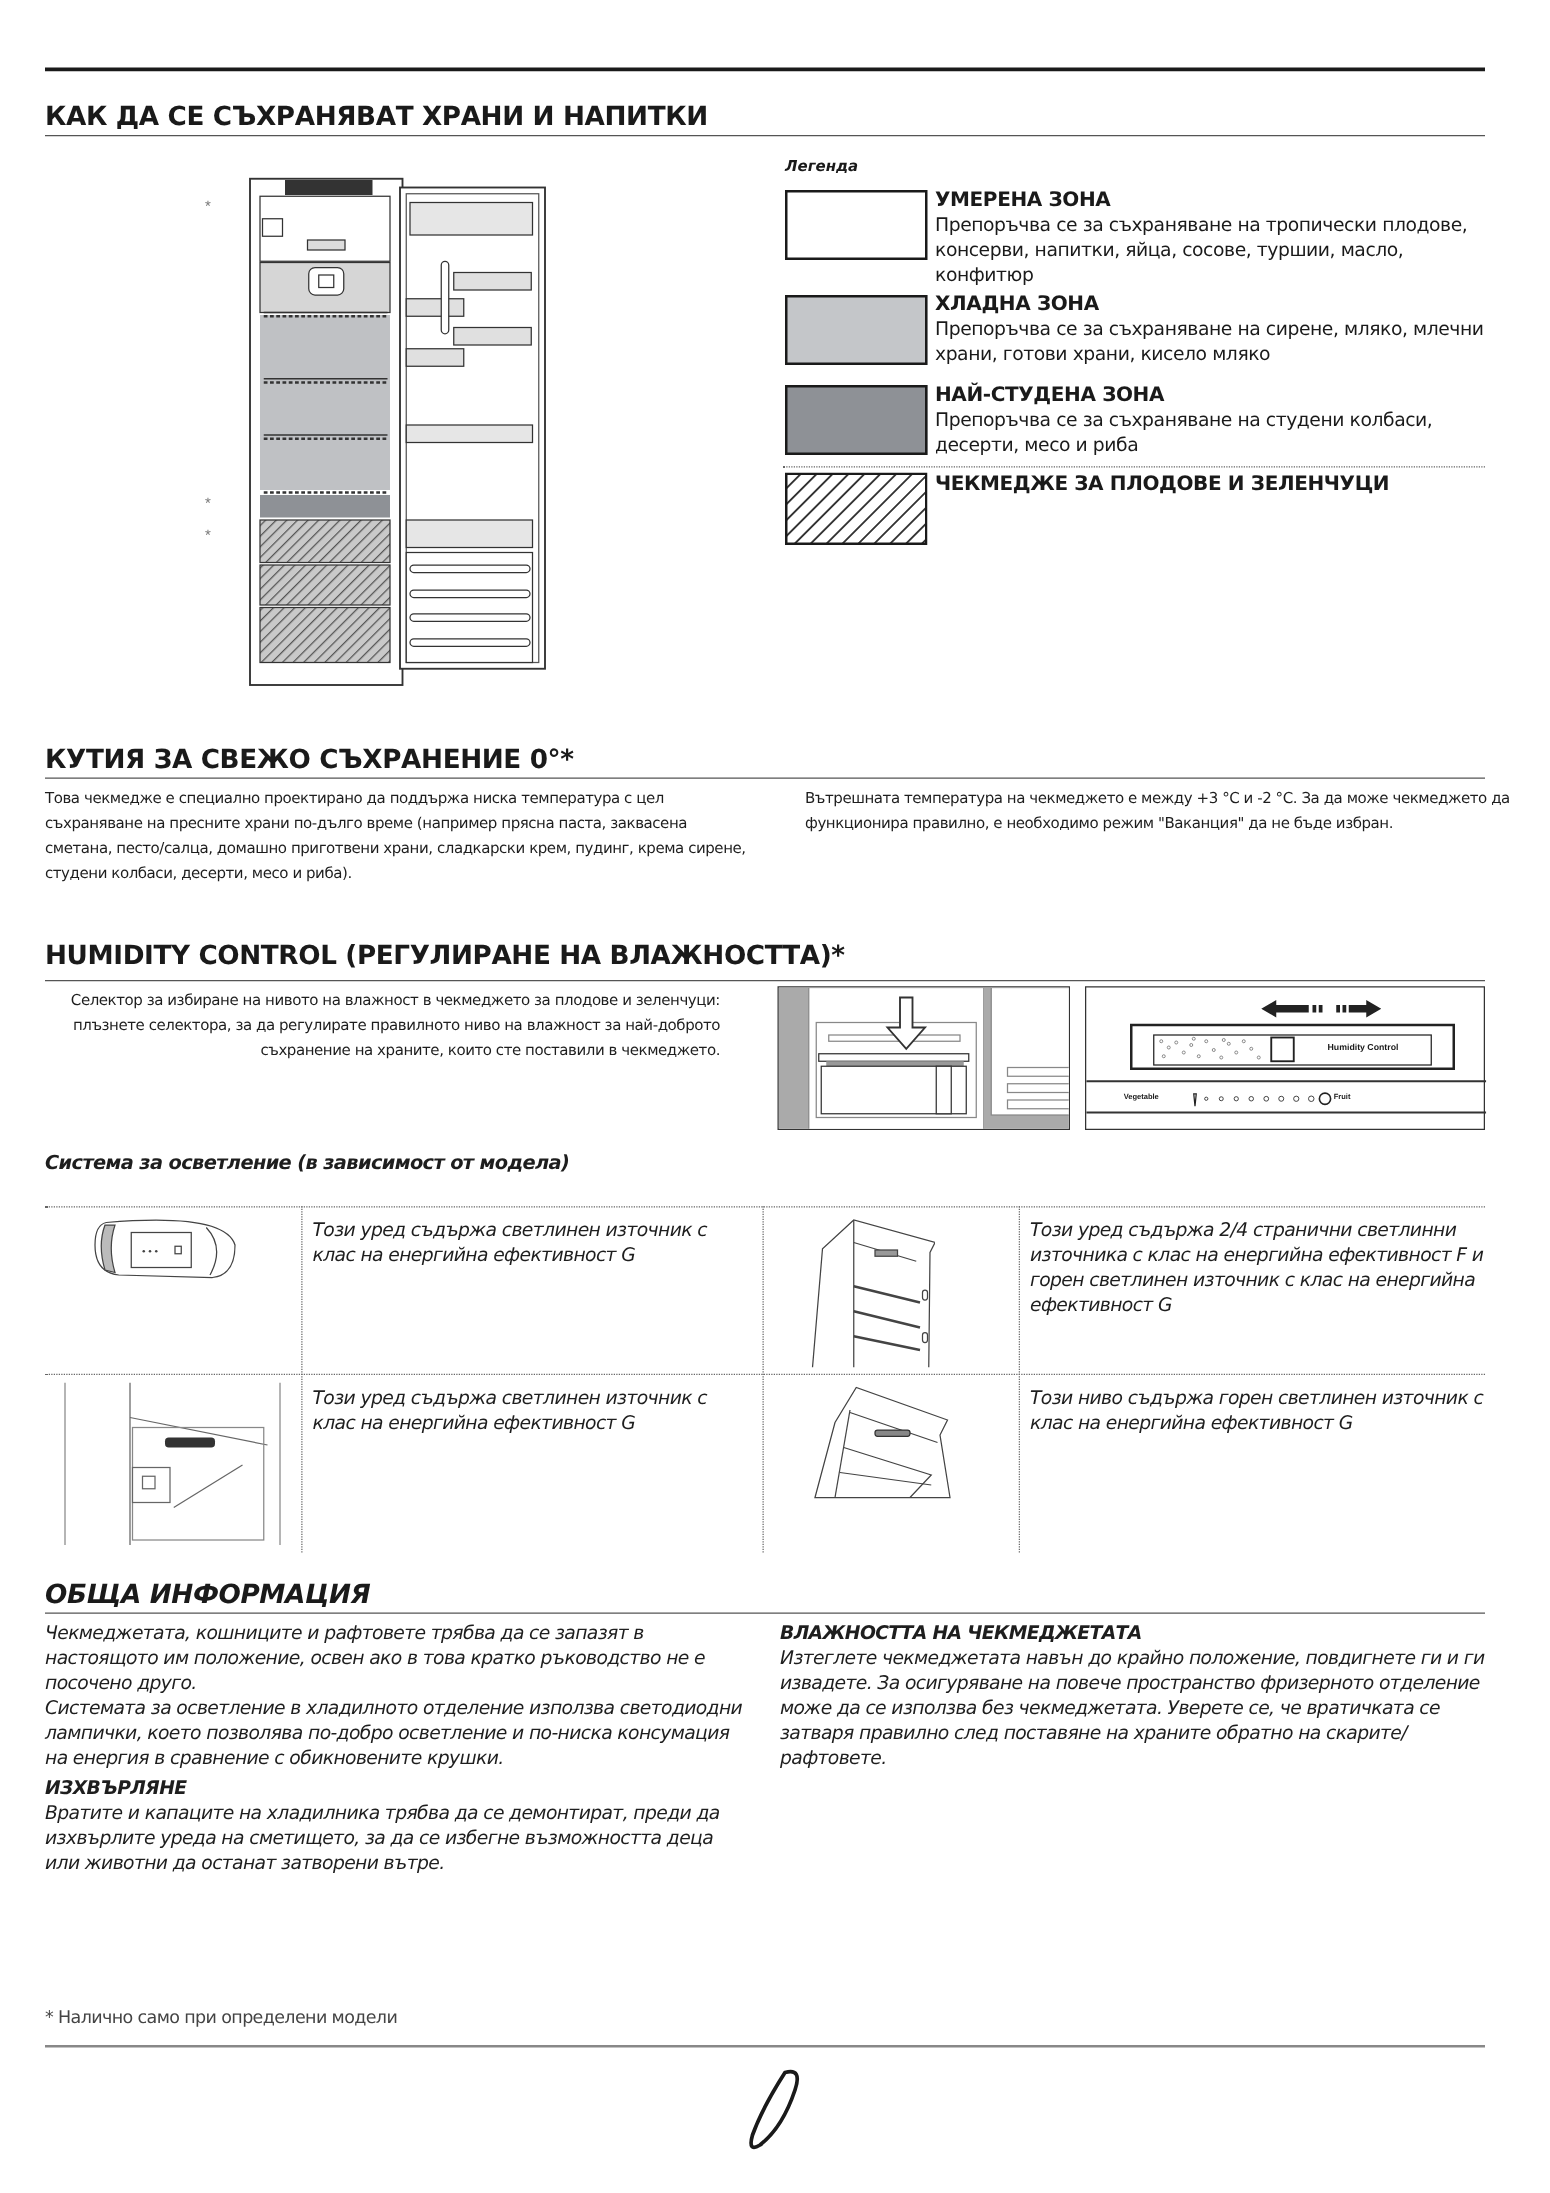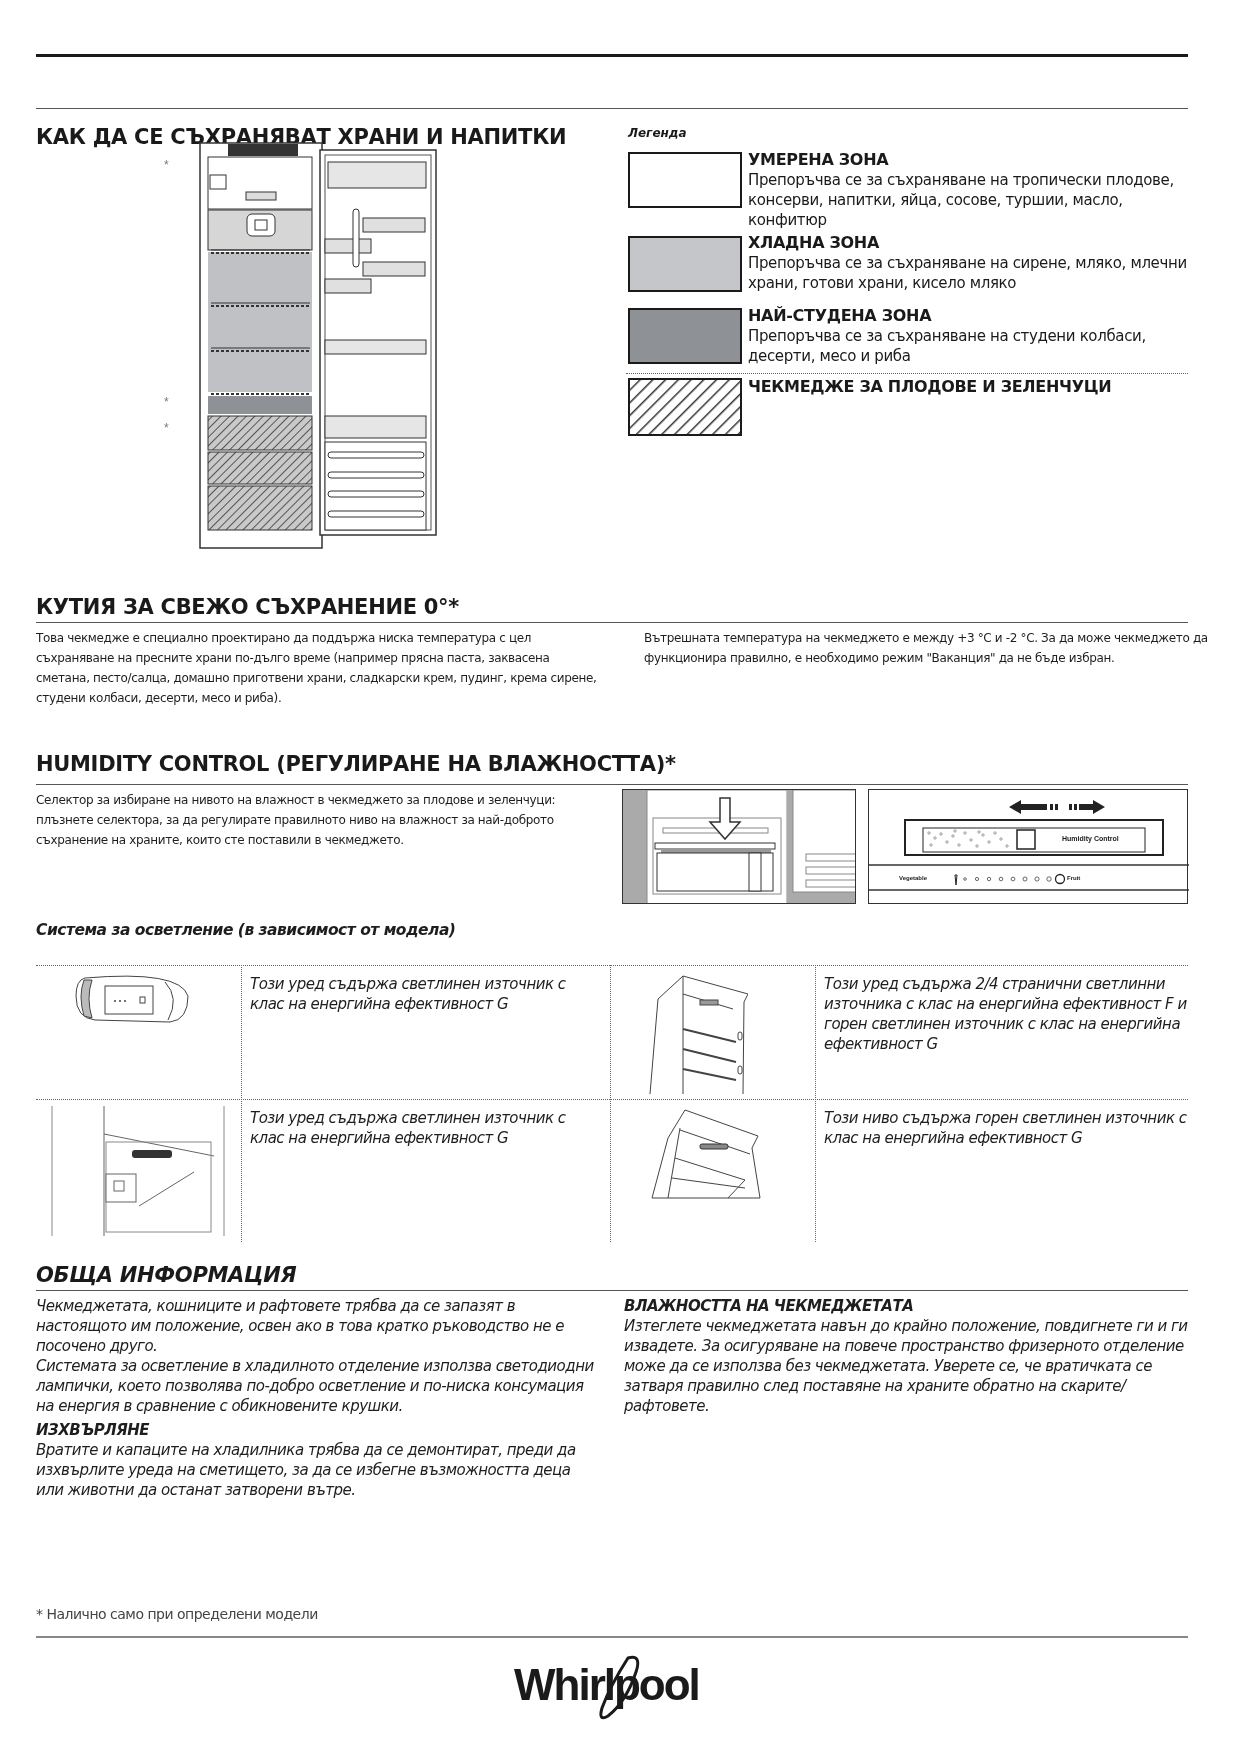--- a/index.html
+++ b/index.html
@@ -19,21 +19,21 @@
   .dotted-v { border-left: 1.5px dotted #666; width: 0; }
   .star { font-size: 12px; color: #777; }
   .logo { font-family: "Liberation Sans", sans-serif; font-size: 44px; font-weight: bold; letter-spacing: -2px; color: #1a1a1a; }
   .footnote { font-family: "DejaVu Sans", sans-serif; font-size: 14px; color: #444; letter-spacing: -0.5px; }
 </style>
 </head>
 <body>
 
 <div class="abs top-rule"></div>
 
-<div class="abs h-title" style="left:36px; top:80px;margin-top:44px;">КАК ДА СЕ СЪХРАНЯВАТ ХРАНИ И НАПИТКИ</div>
+<div class="abs h-title" style="left:36px; top:80px;">КАК ДА СЕ СЪХРАНЯВАТ ХРАНИ И НАПИТКИ</div>
 <div class="abs h-rule" style="top:108px;"></div>
 
 <div class="abs" style="left:150px; top:130px; width:300px; height:420px;">
   <svg width="300" height="420" viewBox="0 0 300 420">
 
     <rect x="50" y="13" width="122" height="405" fill="#fff" stroke="#333" stroke-width="1.5"></rect>
 
     <rect x="78" y="14" width="70" height="12" fill="#333"></rect>
     <rect x="58" y="27" width="104" height="52" fill="#fff" stroke="#333"></rect>
     <rect x="60" y="45" width="16" height="14" fill="#fff" stroke="#333"></rect>
@@ -118,21 +118,21 @@
 </div>
 <div class="abs legend-name" style="left:748px; top:377px;">ЧЕКМЕДЖЕ ЗА ПЛОДОВЕ И ЗЕЛЕНЧУЦИ</div>
 
 <div class="abs h-title" style="left:36px; top:594px;">КУТИЯ ЗА СВЕЖО СЪХРАНЕНИЕ 0°*</div>
 <div class="abs h-rule" style="top:622px;"></div>
 <div class="abs body-text" style="left:36px; top:628px; width:570px;">Това чекмедже е специално проектирано да поддържа ниска температура с цел съхраняване на пресните храни по-дълго време (например прясна паста, заквасена сметана, песто/салца, домашно приготвени храни, сладкарски крем, пудинг, крема сирене, студени колбаси, десерти, месо и риба).</div>
 <div class="abs body-text" style="left:624px; top:628px; width:564px;margin-left:20px;">Вътрешната температура на чекмеджето е между +3 °C и -2 °C. За да може чекмеджето да функционира правилно, е необходимо режим "Ваканция" да не бъде избран.</div>
 
 <div class="abs h-title" style="left:36px; top:751px;text-align:center;">HUMIDITY CONTROL (РЕГУЛИРАНЕ НА ВЛАЖНОСТТА)*</div>
 <div class="abs h-rule" style="top:784px;"></div>
-<div class="abs body-text" style="left:36px; top:790px; width:540px;">Селектор за избиране на нивото на влажност в чекмеджето за плодове и зеленчуци: плъзнете селектора, за да регулирате правилното ниво на влажност за най-доброто съхранение на храните, които сте поставили в чекмеджето.</div>
+<div class="abs body-text" style="left:36px; top:790px; width:540px;text-align:right;">Селектор за избиране на нивото на влажност в чекмеджето за плодове и зеленчуци: плъзнете селектора, за да регулирате правилното ниво на влажност за най-доброто съхранение на храните, които сте поставили в чекмеджето.</div>
 
 <div class="abs" style="left:622px; top:789px; width:234px; height:115px; border:1.5px solid #333; overflow:hidden;">
   <svg width="234" height="115">
     <rect x="0" y="0" width="24" height="115" fill="#aaa"></rect>
     <rect x="24" y="0" width="140" height="115" fill="#fff" stroke="#888"></rect>
     <rect x="164" y="0" width="70" height="115" fill="#aaa"></rect>
     <rect x="170" y="0" width="64" height="102" fill="#fff" stroke="#888"></rect>
     <rect x="183" y="64" width="60" height="7" fill="#fff" stroke="#888"></rect>
     <rect x="183" y="77" width="60" height="7" fill="#fff" stroke="#888"></rect>
     <rect x="183" y="90" width="60" height="7" fill="#fff" stroke="#888"></rect>
@@ -266,17 +266,16 @@
 <div class="abs italic-text" style="left:36px; top:1356px; width:566px;">Системата за осветление в хладилното отделение използва светодиодни лампички, което позволява по-добро осветление и по-ниска консумация на енергия в сравнение с обикновените крушки.</div>
 <div class="abs italic-text" style="left:36px; top:1420px; font-weight:bold;">ИЗХВЪРЛЯНЕ</div>
 <div class="abs italic-text" style="left:36px; top:1440px; width:560px;">Вратите и капаците на хладилника трябва да се демонтират, преди да изхвърлите уреда на сметището, за да се избегне възможността деца или животни да останат затворени вътре.</div>
 
 <div class="abs italic-text" style="left:624px; top:1296px; font-weight:bold;">ВЛАЖНОСТТА НА ЧЕКМЕДЖЕТАТА</div>
 <div class="abs italic-text" style="left:624px; top:1316px; width:564px;">Изтеглете чекмеджетата навън до крайно положение, повдигнете ги и ги извадете. За осигуряване на повече пространство фризерното отделение може да се използва без чекмеджетата. Уверете се, че вратичката се затваря правилно след поставяне на храните обратно на скарите/рафтовете.</div>
 
 <div class="abs footnote" style="left:36px; top:1606px;">* Налично само при определени модели</div>
 <div class="abs h-rule" style="top:1636px; background:#888; height:1.5px;"></div>
 <div class="abs" style="left:510px; top:1650px; width:220px; height:80px;">
-  <div class="abs logo" style="left:4px; top:10px;">Whirlpool</div>
   <svg class="abs" style="left:0; top:0;" width="220" height="80">
     <path d="M118 8 Q132 4 126 22 Q116 52 98 66 Q88 72 92 58 Q100 36 118 8 Z" fill="none" stroke="#1a1a1a" stroke-width="3"></path>
   </svg>
 </div>
 
 </body></html>

